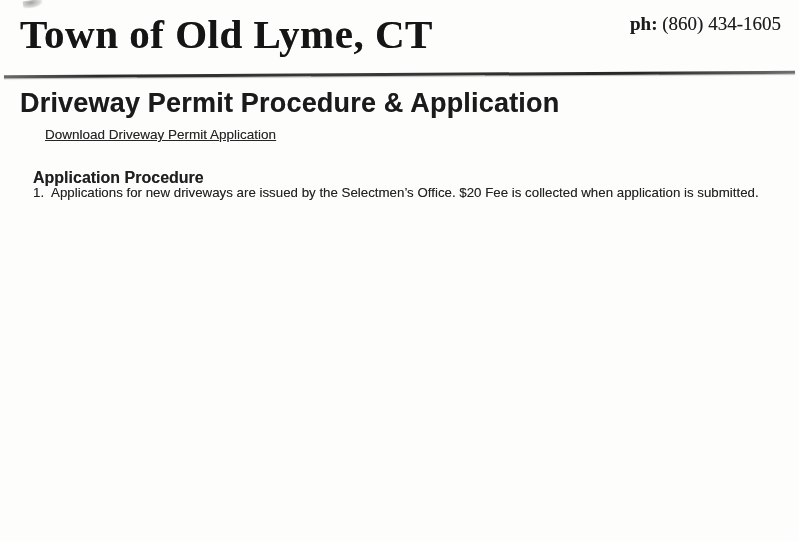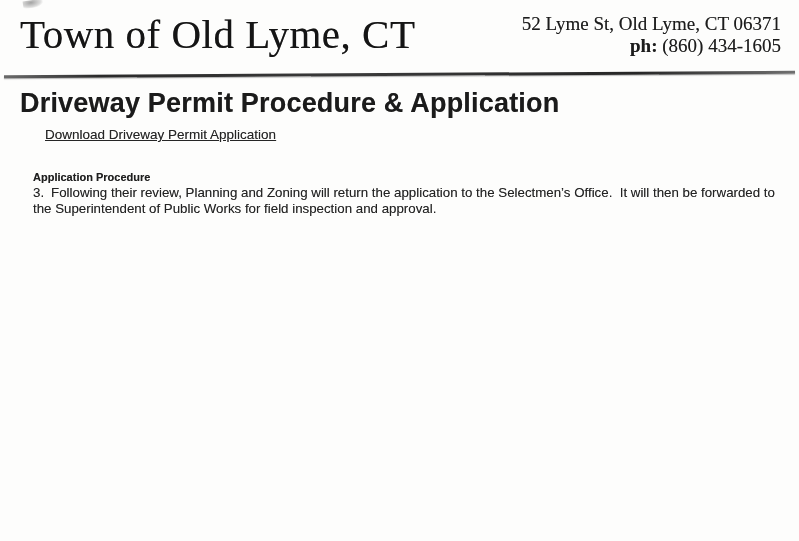--- a/index.html
+++ b/index.html
@@ -25,21 +25,21 @@
   }
   .masthead {
     display: flex;
     justify-content: space-between;
     align-items: flex-start;
     padding: 8px 18px 0 20px;
   }
   .town {
     margin: 0;
     font-family: "Liberation Serif", serif;
-    font-weight: normal;
+    font-weight: bold;
     font-size: 41px;
     line-height: 52px;
     letter-spacing: 0.5px;
     color: #151515;
     text-shadow: 0 0 0.6px rgba(20,20,20,0.55);
   }
   .addr {
     text-align: right;
     font-family: "Liberation Serif", serif;
     font-size: 19px;
@@ -79,21 +79,21 @@
     margin: 9px 0 0 45px;
     font-size: 13.5px;
     line-height: 16px;
     color: #262626;
     text-decoration: underline;
     text-shadow: 0 0 0.5px rgba(30,30,30,0.45);
     cursor: pointer;
   }
   .section-heading {
     margin: 27px 0 0 33px;
-    font-size: 11px;
+    font-size: 16px;
     line-height: 15px;
     font-weight: bold;
     color: #1f1f1f;
     text-shadow: 0 0 0.5px rgba(25,25,25,0.5);
   }
   .steps {
     margin: 0 0 0 33px;
     width: 748px;
   }
   .step {
@@ -109,32 +109,31 @@
 </head>
 <body>
 
 <div class="page">
 
   <div class="scan-artifact"></div>
 
   <header class="masthead">
     <h1 class="town">Town of Old Lyme, CT</h1>
     <div class="addr">
-      <div class="addr-line">52 Lyme St, Old Lyme, CT 06371</div>
       <div class="addr-line"><span class="bold">ph:</span> <span>(860) 434-1605</span></div>
     </div>
   </header>
 
   <div class="rule"></div>
 
   <main class="main">
     <h2 class="page-title">Driveway Permit Procedure &amp; Application</h2>
 
     <a class="dl-link" href="#">Download Driveway Permit Application</a>
 
     <h3 class="section-heading">Application Procedure</h3>
 
     <div class="steps">
-      <p class="step"><span class="step-number">3.</span><span class="step-text">Following their review, Planning and Zoning will return the application to the Selectmen’s Office.  It will then be forwarded to the Superintendent of Public Works for field inspection and approval.</span></p>
+      <p class="step"><span class="step-number">1.</span><span class="step-text">Applications for new driveways are issued by the Selectmen’s Office. $20 Fee is collected when application is submitted.</span></p>
     </div>
   </main>
 
 </div>
 
 </body></html>

